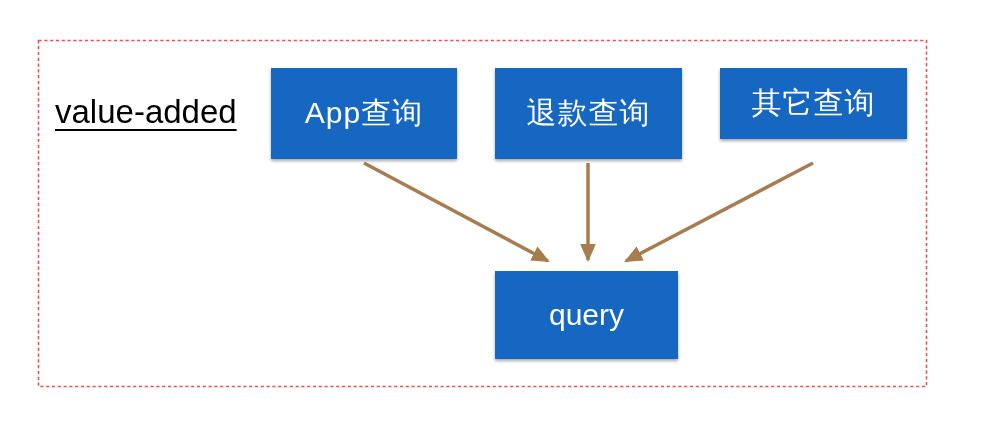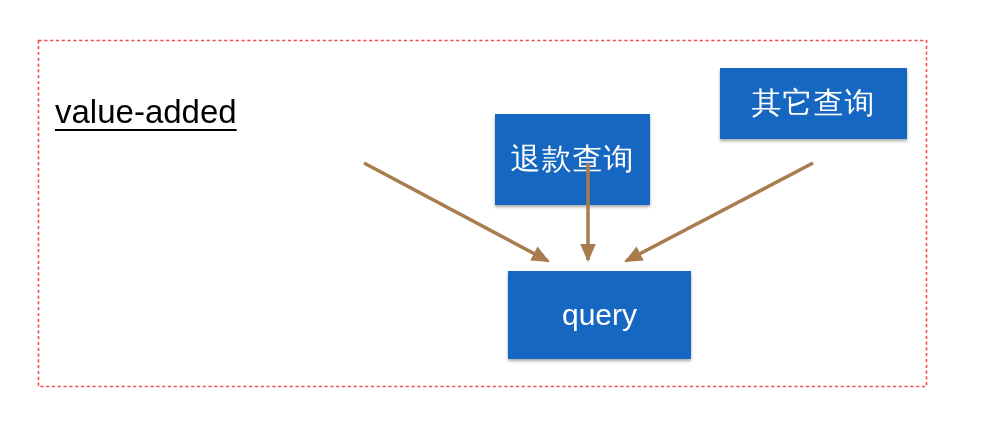--- a/index.html
+++ b/index.html
@@ -27,23 +27,23 @@
     color: #ffffff;
     display: flex;
     align-items: center;
     justify-content: center;
     font-size: 30px;
     font-weight: 400;
     letter-spacing: 1px;
     box-shadow: 0 2px 3px rgba(0,0,0,0.35);
   }
   .node-app    { left: 271px; top: 68px;  width: 186px; height: 91px; }
-  .node-refund { left: 495px; top: 68px;  width: 155px; height: 91px; margin-top: 46px; }
+  .node-refund { left: 495px; top: 68px;  width: 187px; height: 91px; }
   .node-other  { left: 720px; top: 68px;  width: 187px; height: 71px; }
-  .node-query  { left: 508px; top: 271px; width: 183px; height: 88px; letter-spacing: 0; }
+  .node-query  { left: 495px; top: 271px; width: 183px; height: 88px; letter-spacing: 0; }
   .layer-label {
     position: absolute;
     color: #000000;
     font-size: 33px;
     font-weight: 400;
     text-decoration: underline;
     text-decoration-thickness: 2px;
     text-underline-offset: 6px;
     white-space: nowrap;
   }
@@ -55,20 +55,21 @@
 
 <div class="canvas">
 
   <svg class="frame-svg" viewBox="0 0 1000 440" xmlns="http://www.w3.org/2000/svg">
     <rect x="38.5" y="40.5" width="888" height="346" fill="none" stroke="#f25050" stroke-width="1.6" stroke-dasharray="3.2 2.6"></rect>
   </svg>
 
   <div class="layer-label label-value-added">value-added</div>
 
 
+  <div class="node node-app">App查询</div>
 
   <div class="node node-refund">退款查询</div>
 
   <div class="node node-other">其它查询</div>
 
   <div class="node node-query">query</div>
 
   <svg class="arrow-svg" viewBox="0 0 1000 440" xmlns="http://www.w3.org/2000/svg">
     <defs>
       <marker id="arrowhead" markerWidth="6" markerHeight="5" refX="4.6" refY="2.25" orient="auto" markerUnits="strokeWidth">

